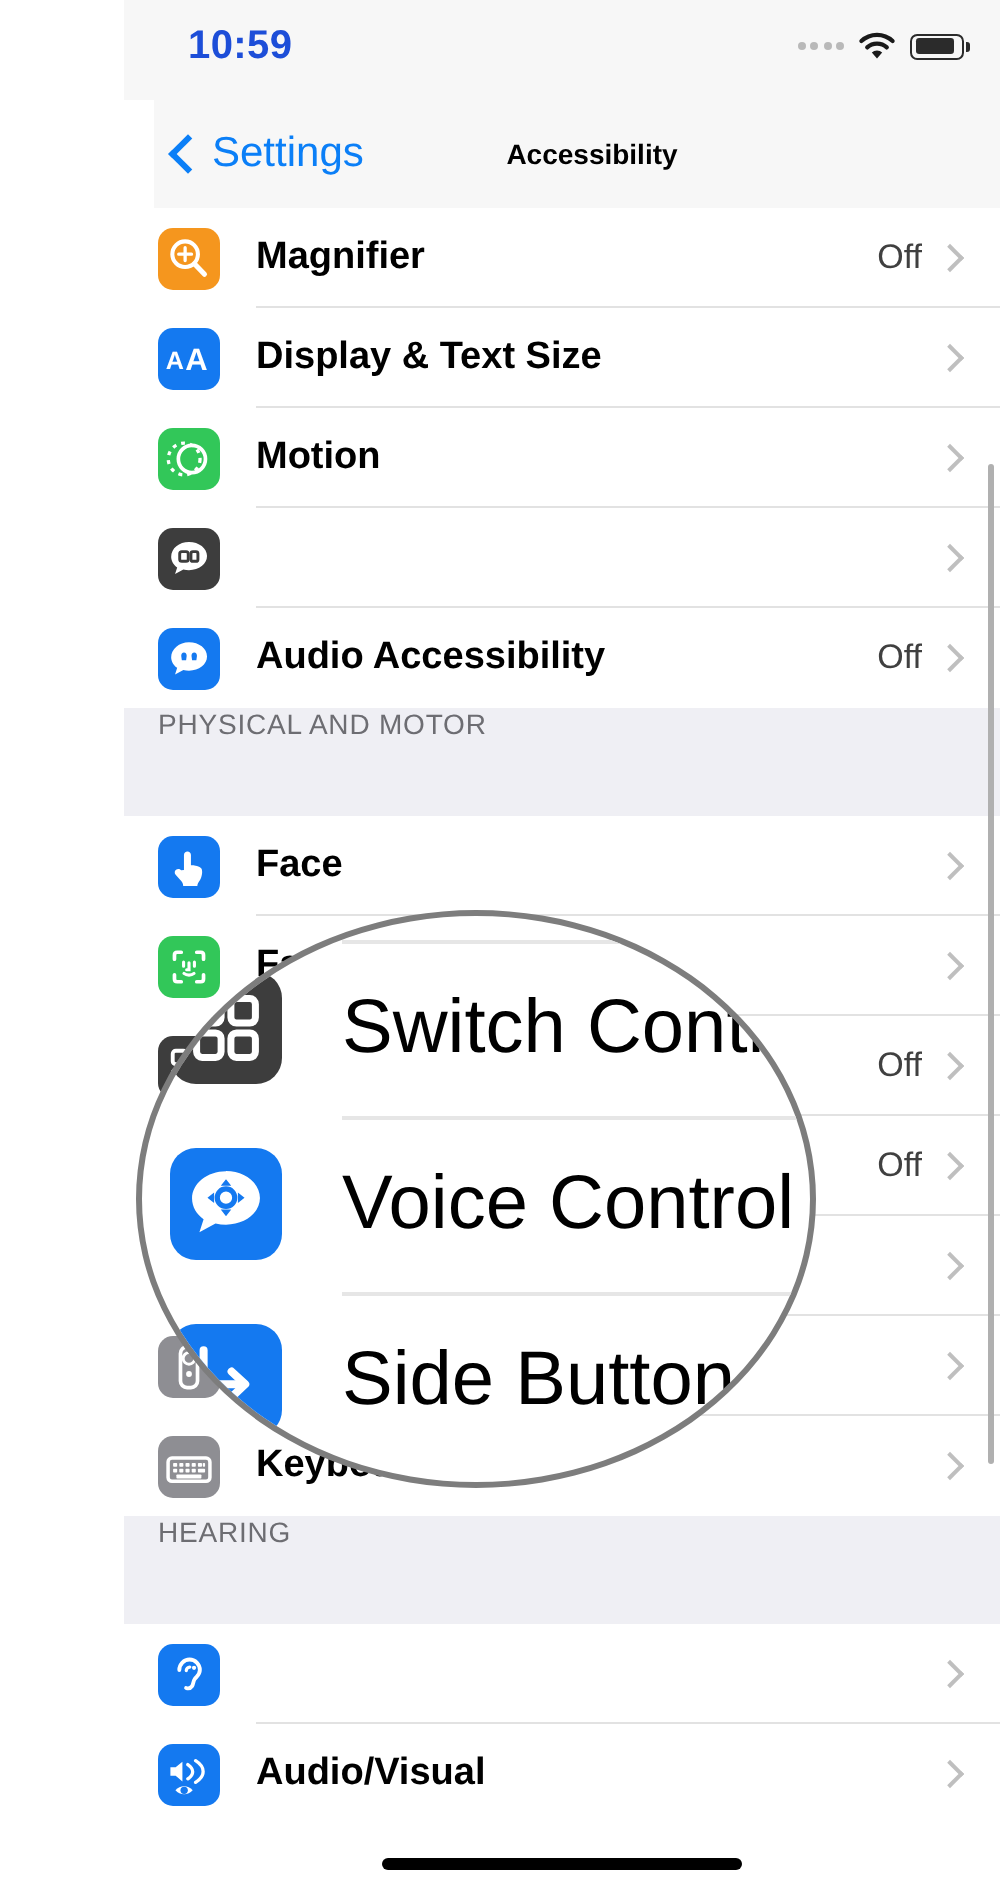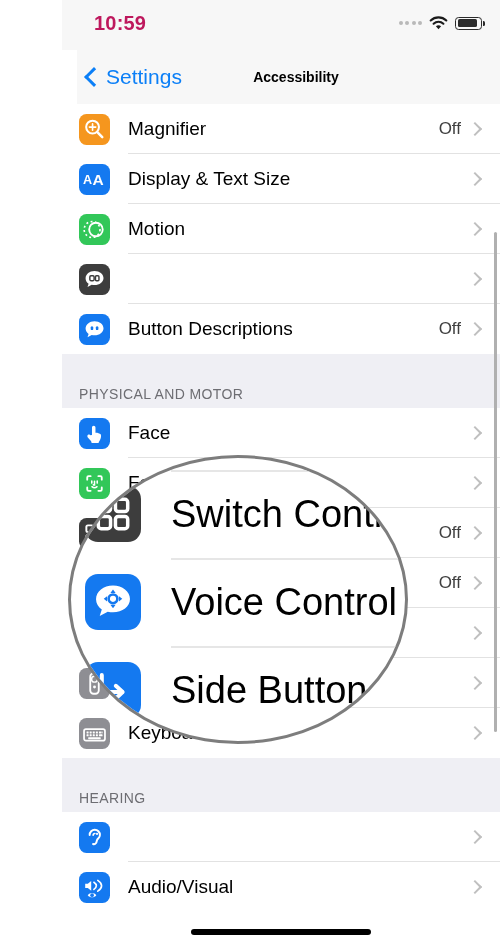--- a/index.html
+++ b/index.html
@@ -15,21 +15,21 @@
     position:absolute;left:62px;top:0;width:438px;height:946px;
     background:#ffffff;overflow:hidden;
   }
   
   #statusbar{
     position:absolute;left:0;top:0;width:438px;height:50px;
     background:#f7f7f7;
   }
   #clock{
     position:absolute;left:32px;top:12px;
-    font-size:20px;font-weight:700;color:#be185d;letter-spacing:.2px;
+    font-size:20px;font-weight:700;color:#1d4ed8;letter-spacing:.2px;
   }
   #status-right{
     position:absolute;right:18px;top:16px;display:flex;align-items:center;gap:7px;
   }
   .dots{display:flex;gap:2.5px;align-items:center;}
   .dots i{display:block;width:4px;height:4px;border-radius:50%;background:#b9b9b9;}
   .wifi{position:relative;width:19px;height:14px;}
   .batt{
     width:27px;height:13px;border:1.6px solid #2b2b2b;border-radius:3.6px;
     position:relative;box-sizing:border-box;padding:1.6px;
@@ -64,29 +64,29 @@
     position:relative;height:50px;background:#fff;display:flex;align-items:center;
     cursor:pointer;
   }
   .row .sep{
     position:absolute;left:66px;right:0;bottom:0;height:1px;background:#e2e2e2;
   }
   .ico{
     width:31px;height:31px;border-radius:7.5px;margin-left:17px;flex:0 0 auto;
     position:relative;display:flex;align-items:center;justify-content:center;
   }
-  .lbl{margin-left:18px;font-size:19px;color:#000;white-space:nowrap;}
+  .lbl{margin-left:18px;font-size:19px;color:#000;white-space:nowrap;font-weight:bold;}
   .val{margin-left:auto;font-size:17px;color:#404040;margin-right:9px;}
   .dis{
     margin-left:auto;width:8px;height:8px;border-right:2.2px solid #bfbfbf;
     border-top:2.2px solid #bfbfbf;transform:rotate(45deg);margin-right:20px;flex:0 0 auto;
   }
   .val + .dis{margin-left:0;}
   .grouphdr{
-    height:54px;background:#efeff4;display:flex;align-items:flex-end;
+    height:54px;background:#efeff4;display:flex;align-items:flex-start;
     padding-bottom:6px;box-sizing:border-box;
   }
   .grouphdr span{margin-left:17px;font-size:14px;color:#6d6d72;letter-spacing:.4px;}
   
   .ico svg{display:block;}
   
   #scrollbar{
     position:absolute;right:3px;top:232px;width:3px;height:500px;
     background:#b0b0b0;border-radius:2px;cursor:pointer;
   }
@@ -193,21 +193,21 @@
         <div class="dis"></div>
         <div class="sep"></div>
       </div>
       <div class="row last">
         <div class="ico" style="background: rgb(20, 121, 240);">
           <svg width="31" height="31" viewBox="0 0 32 32">
         <path d="M16 7.4c5.2 0 9.3 3.2 9.3 7.3s-4.1 7.3-9.3 7.3c-1 0-2-.12-2.9-.34l-4.3 2.3 1.1-3.4c-1.9-1.3-3.1-3.3-3.1-5.5 0-4.1 4.1-7.66 9.2-7.66z" fill="white"></path>
         <path d="M13.4 12.6c.9 0 1.5.8 1.4 1.8l-.3 2.2h-2.2l-.3-2.2c-.1-1 .5-1.8 1.4-1.8zM18.7 12.6c.9 0 1.5.8 1.4 1.8l-.3 2.2h-2.2l-.3-2.2c-.1-1 .5-1.8 1.4-1.8z" fill="#1479f0"></path>
           </svg>
         </div>
-        <div class="lbl">Button Descriptions</div>
+        <div class="lbl">Audio Accessibility</div>
         <div class="val">Off</div>
         <div class="dis"></div>
       </div>
       <div class="grouphdr">
         <span>PHYSICAL AND MOTOR</span>
       </div>
       <div class="row">
         <div class="ico" style="background: rgb(20, 121, 240);">
           <svg width="31" height="31" viewBox="0 0 32 32">
         <path d="M13.4 17.5V9.8c0-1 .8-1.8 1.8-1.8s1.8.8 1.8 1.8v5.3h1c.6 0 3.6.5 4.4 1.7.8 1.3.3 4.3-.7 5.9-.9 1.4-1.4 2.2-1.4 3.1h-7.3c0-1.3-.5-2-1.6-3.2l-2.3-2.6c-.7-.8-.6-2 .2-2.6.8-.6 2-.5 2.6.3z" fill="white"></path>

